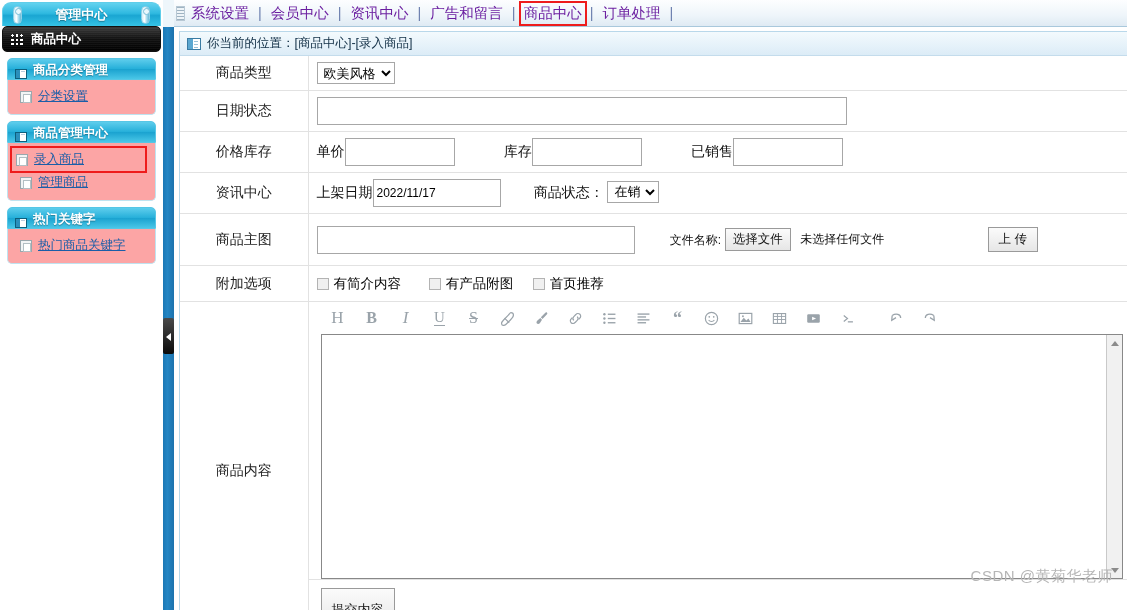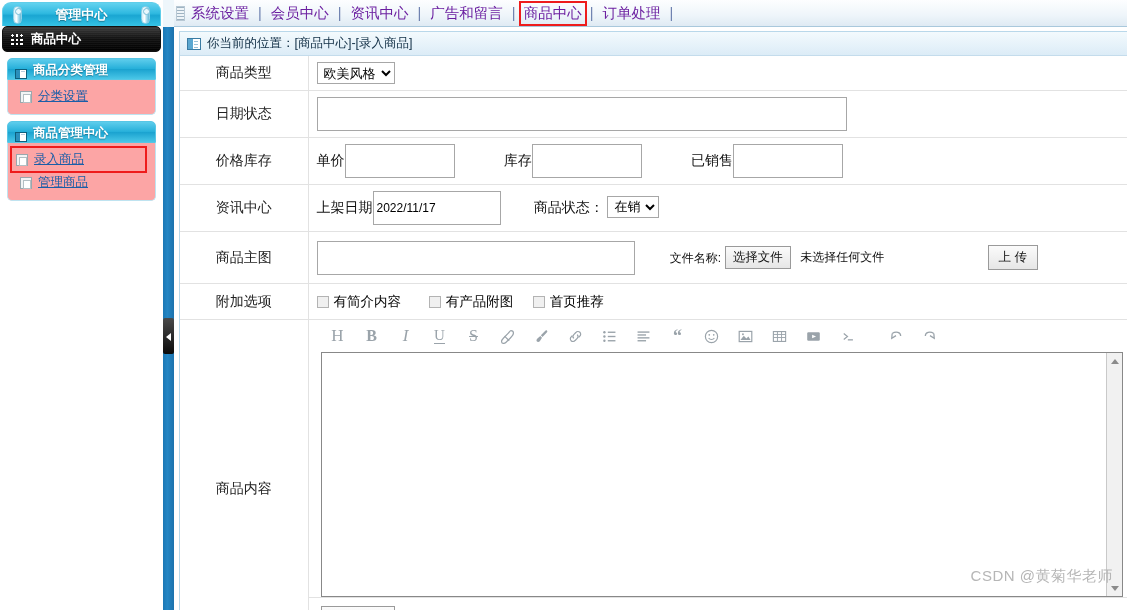--- a/index.html
+++ b/index.html
@@ -206,21 +206,21 @@
   }
   td.fld { padding:6px 8px; }
   .h-type { height:34px; }
   .h-name { height:34px; }
   .h-price { height:34px; }
   .h-date { height:34px; }
   .h-img { height:52px; }
   .h-opt { height:36px; }
 
   input.txt {
-    border:1px solid #a7a7a7; height:34px; font-size:12px;
+    border:1px solid #a7a7a7; height:28px; font-size:12px;
     padding:1px 3px; background:#fff; vertical-align:middle;
     font-family:"Liberation Sans", sans-serif;
   }
   select.sel {
     border:1px solid #a7a7a7; height:22px; font-size:13px;
     background:#fff; padding:0 2px;
     font-family:"Liberation Sans", sans-serif;
   }
   .inline-lbl { font-size:14px; color:#111; vertical-align:middle; }
   .inline-lbl-sm { font-size:12px; color:#111; vertical-align:middle; }
@@ -312,20 +312,32 @@
           <span class="sq-icon"></span>
           <a>录入商品</a>
         </div>
         <div class="grp-item">
           <span class="sq-icon"></span>
           <a>管理商品</a>
         </div>
       </div>
     </div>
 
+    <div class="side-group">
+      <div class="grp-head">
+        <span class="win-icon"></span>
+        <span class="gtxt">热门关键字</span>
+      </div>
+      <div class="grp-body">
+        <div class="grp-item">
+          <span class="sq-icon"></span>
+          <a>热门商品关键字</a>
+        </div>
+      </div>
+    </div>
   </div>
 
   <div id="splitter-top"></div>
   <div id="splitter"></div>
   <div id="split-handle"></div>
 
   <div id="topnav">
     <span class="nav-grip"></span>
     <span class="nav-item">系统设置</span>
     <span class="nav-sep">|</span>

